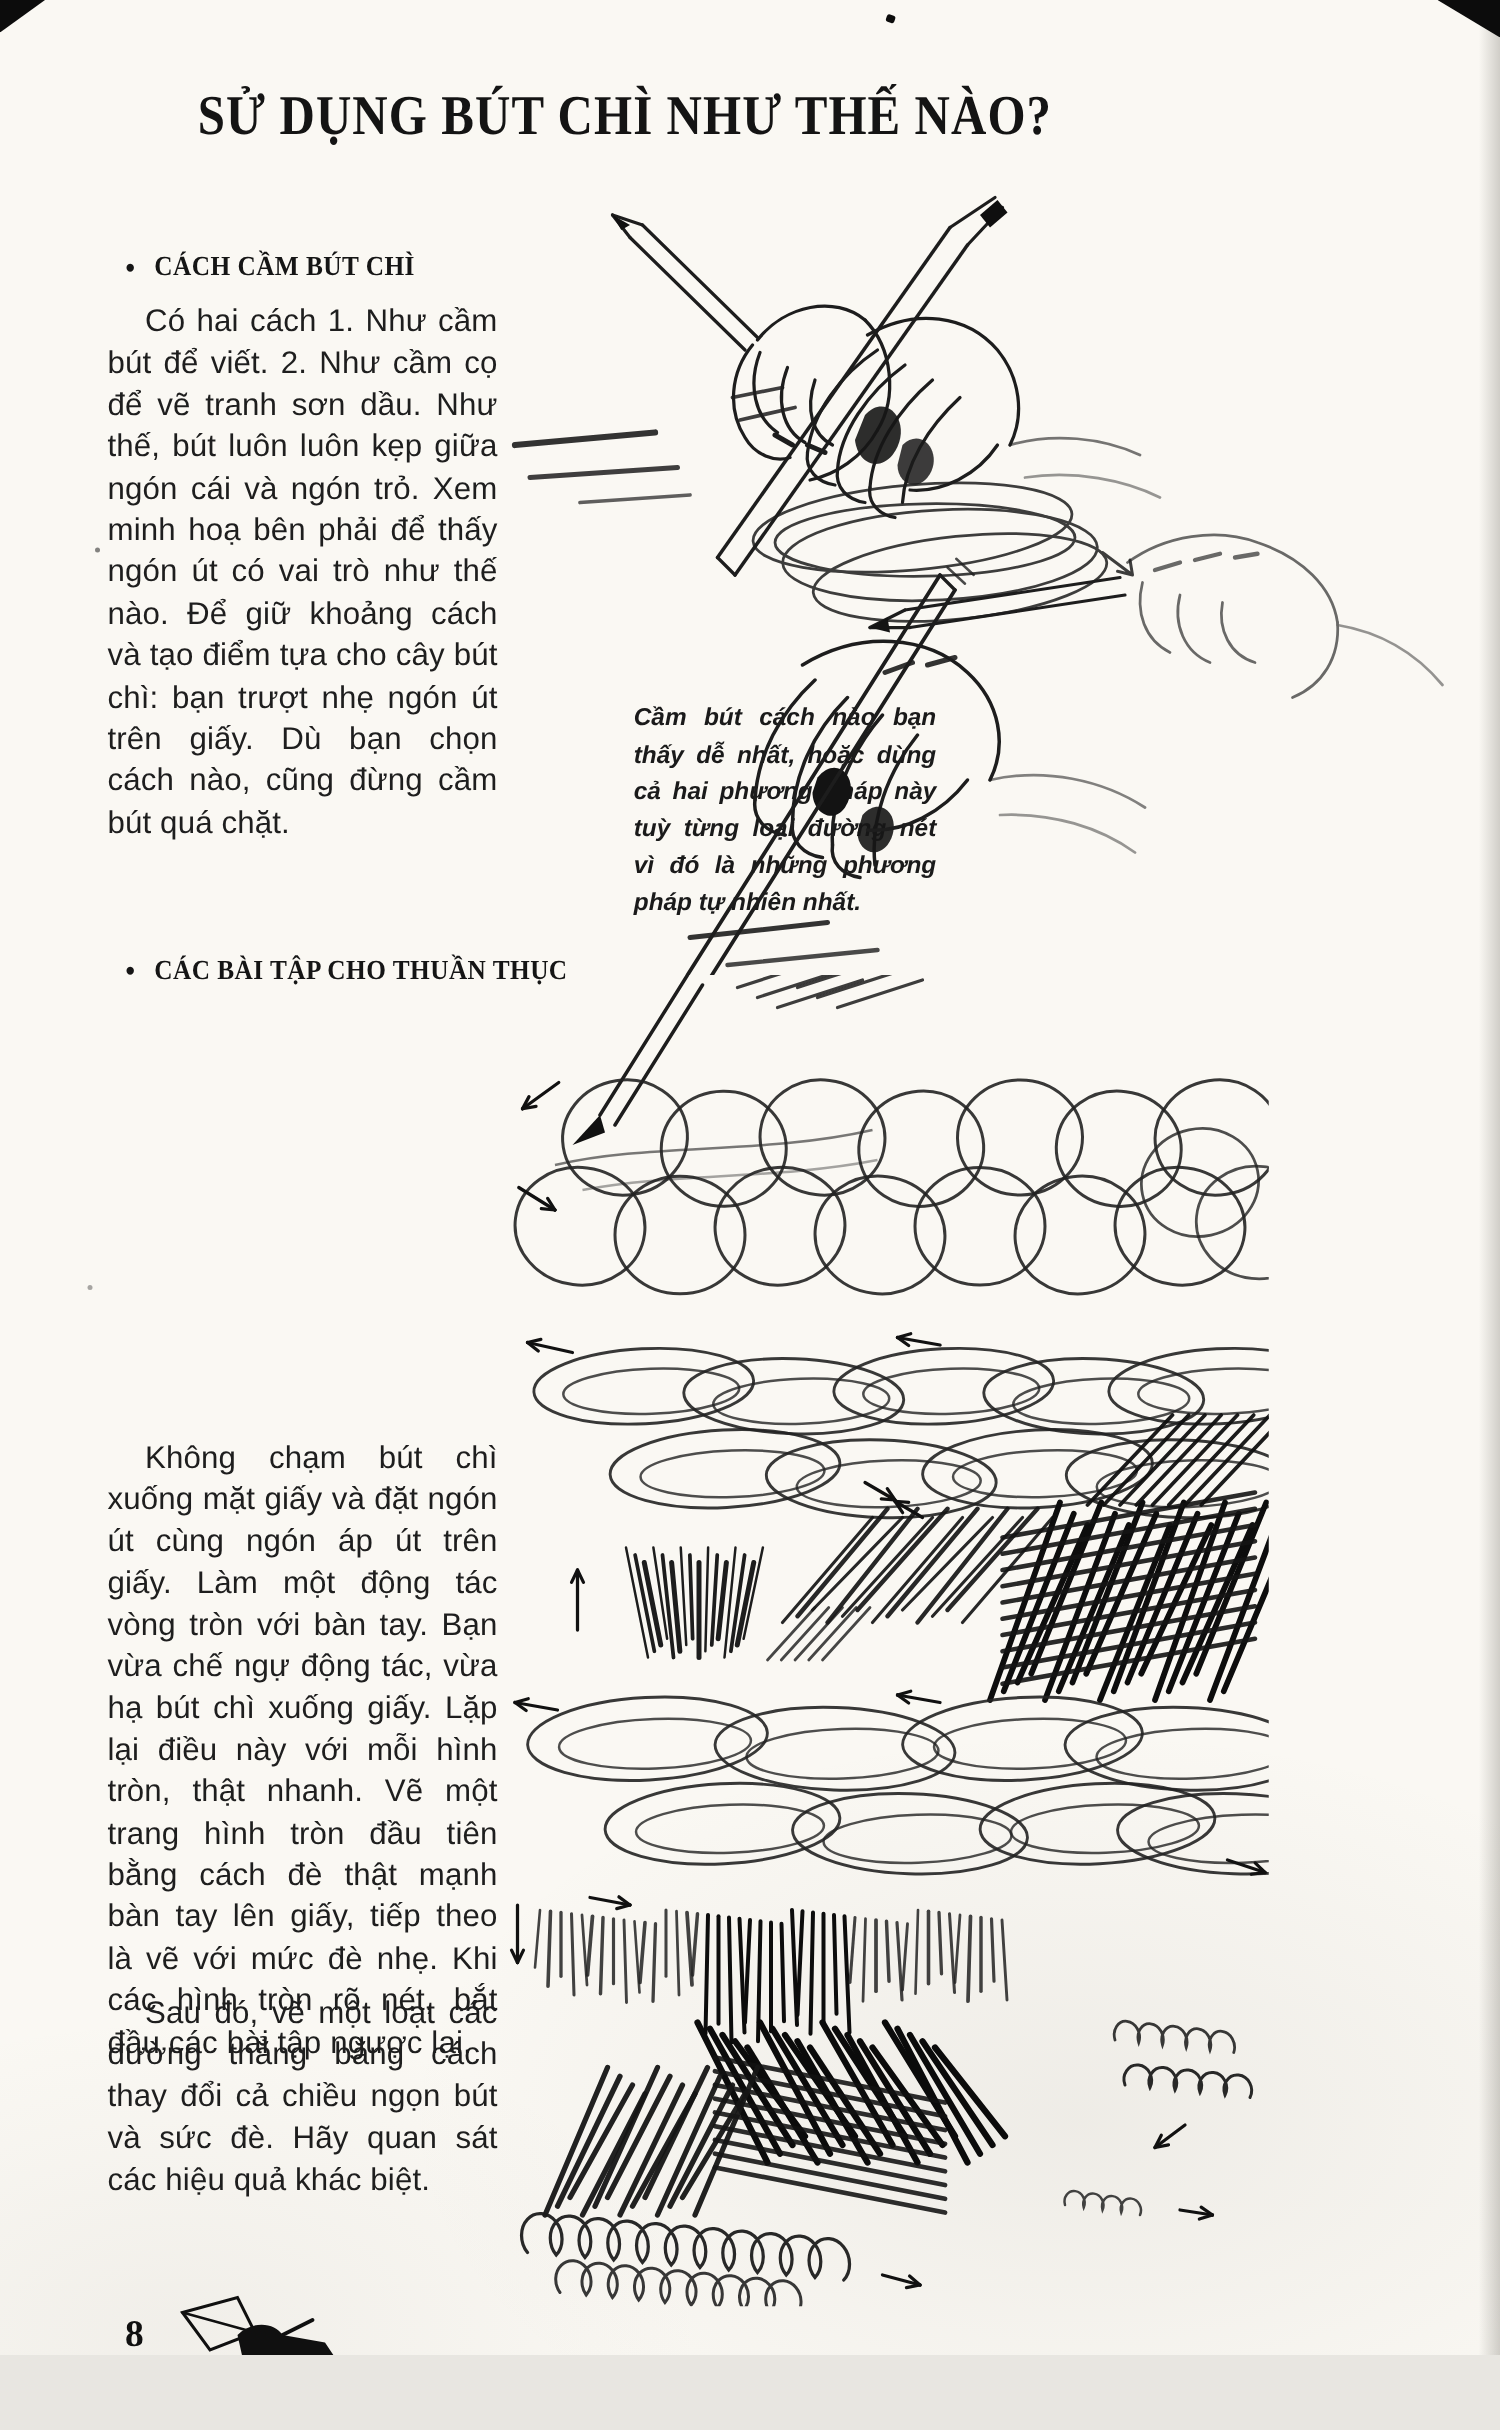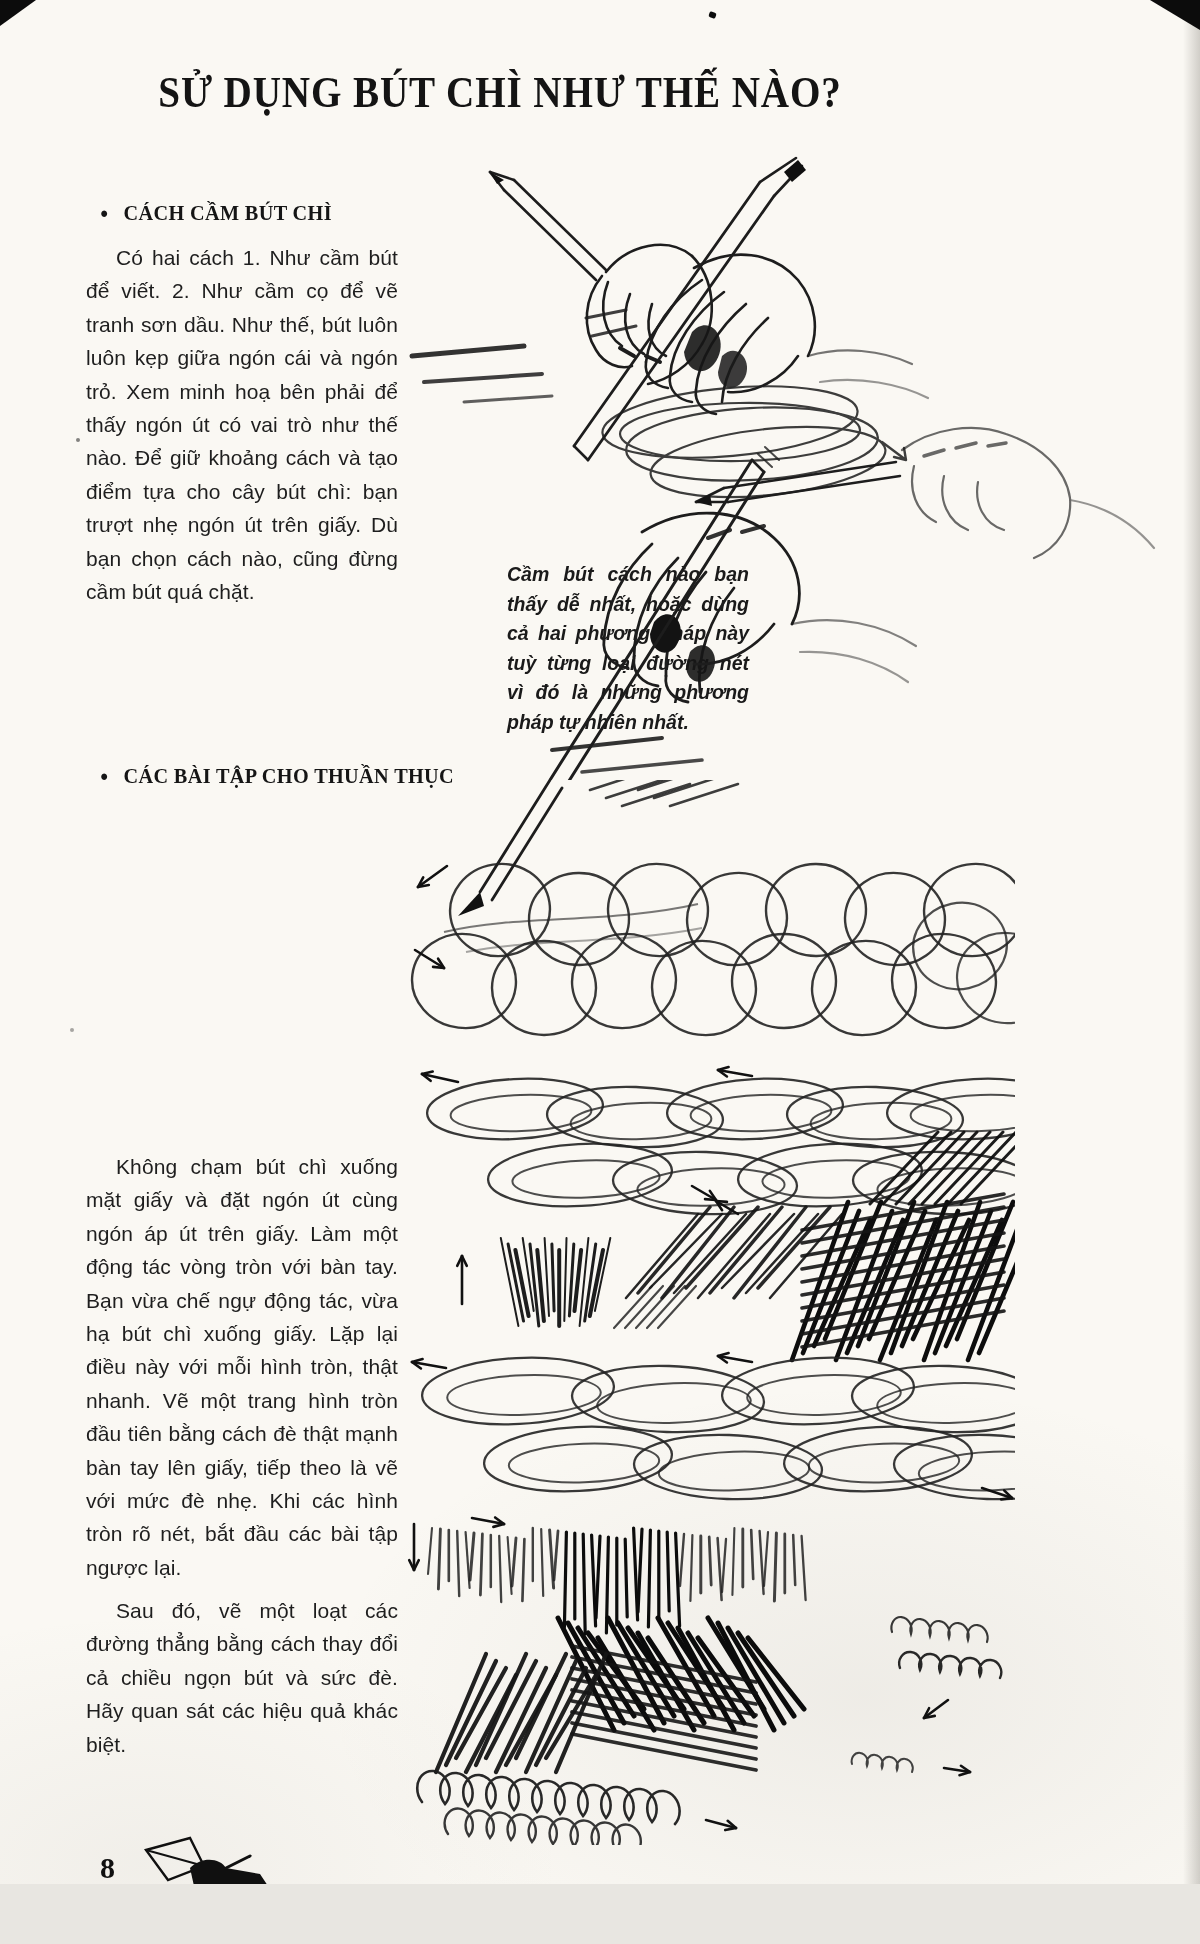--- a/index.html
+++ b/index.html
@@ -11,21 +11,21 @@
      radial-gradient(ellipse 700px 420px at 12% 99%, rgba(120,115,105,.07), transparent 60%)}
   #edge-shadow{position:absolute;left:1183px;top:0;width:17px;height:1944px;
      background:linear-gradient(to right, rgba(100,96,88,0), rgba(100,96,88,.28))}
   #title{position:absolute;left:0;top:66px;width:1000px;text-align:center;
      font-family:"Liberation Serif",serif;font-weight:700;font-size:45px;letter-spacing:1px;
      transform:scaleX(.87);transform-origin:50% 50%;white-space:nowrap;color:#141414}
   .sec-head{position:absolute;left:100px;font-family:"Liberation Serif",serif;font-weight:700;
      font-size:22px;white-space:nowrap;transform:scaleX(.92);transform-origin:left center;
      letter-spacing:.4px;color:#151515}
   .sec-head .bullet{display:inline-block;font-size:15px;margin-right:16px;transform:translateY(-2px)}
-  .body-par{position:absolute;left:86px;width:312px;text-align:justify;font-size:21px;
+  .body-par{position:absolute;left:86px;width:312px;text-align:justify;font-size:25px;
      line-height:33.4px;letter-spacing:.1px;text-indent:30px;color:#1e1e1e}
   .caption{position:absolute;font-weight:700;font-style:italic;font-size:19.5px;
      line-height:29.6px;text-align:justify;color:#1a1a1a}
   #cap-hands{left:507px;top:560px;width:242px}
   #cap-ex{left:1016px;top:996px;width:178px;line-height:30px;text-align:left}
   #pageno{position:absolute;left:100px;top:1851px;font-family:"Liberation Serif",serif;
      font-weight:700;font-size:30px;color:#101010}
   #footline{position:absolute;left:74px;top:1886px;width:188px;border-top:3px solid #111}
   .art{position:absolute}
   .mark{position:absolute;background:#0c0c0c}

